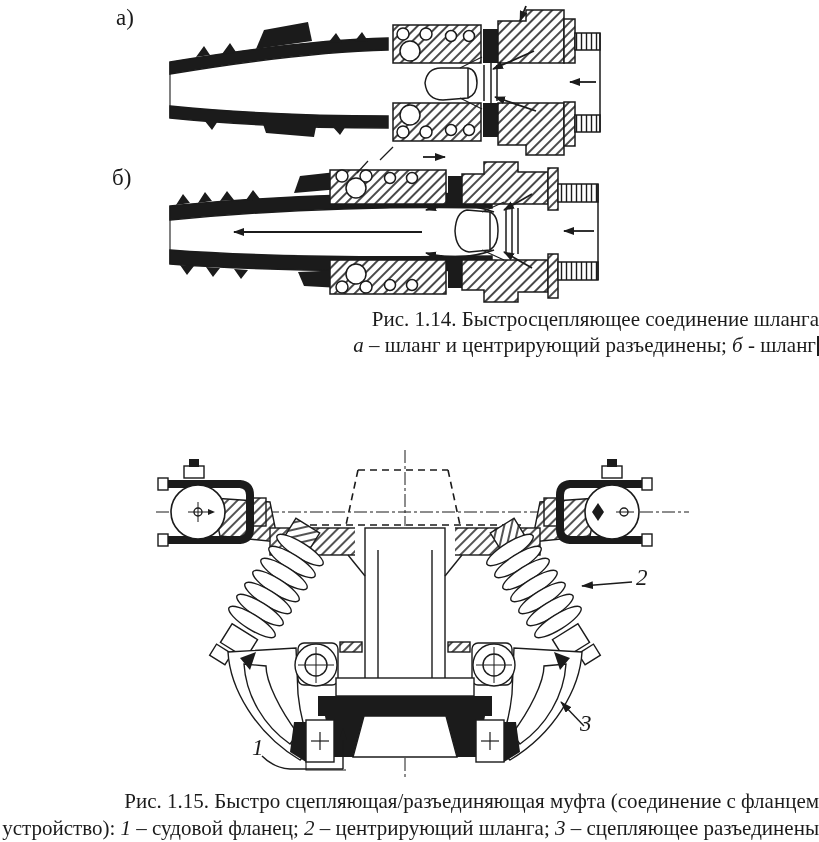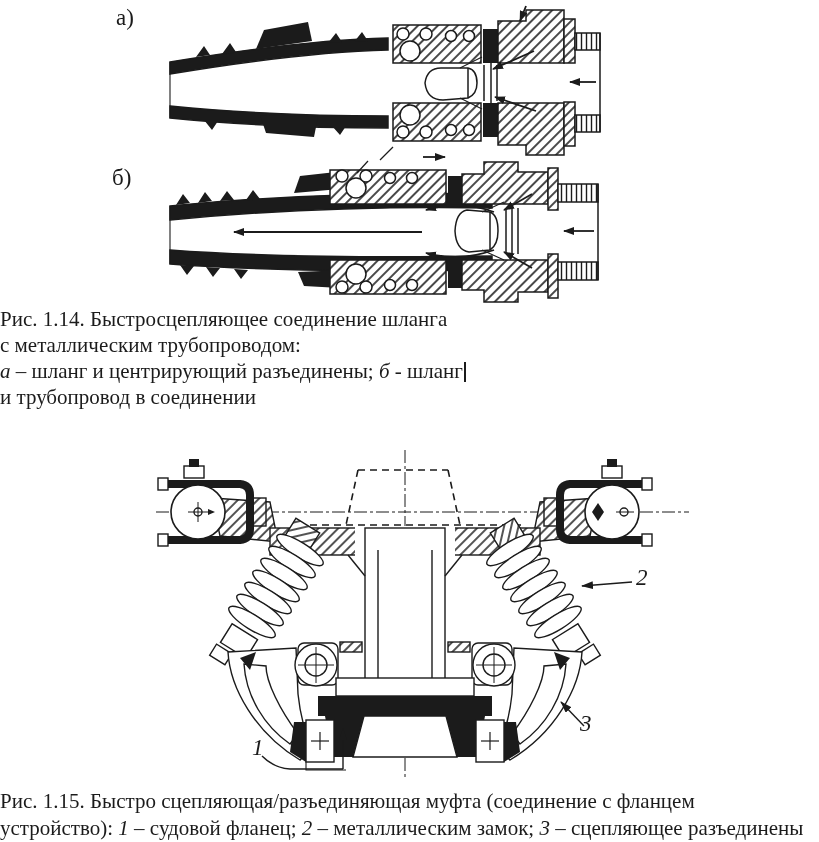--- a/index.html
+++ b/index.html
@@ -1,20 +1,20 @@
 <!DOCTYPE html>
 <html><head>
 <meta charset="utf-8">
 <style>
   html,body{margin:0;padding:0;background:#e8e8e8}
   #page{position:relative;width:819px;height:842px;background:#ffffff;overflow:hidden;
         font-family:"Liberation Serif","DejaVu Serif",serif;color:#1b1b1b}
   .partlabel{position:absolute;font-size:23px;line-height:23px}
   .callout{position:absolute;font-size:23px;font-style:italic;line-height:23px}
-  .cap{position:absolute;left:0;width:819px;text-align:left;font-size:21px;line-height:26px;white-space:nowrap}
+  .cap{position:absolute;left:0;width:819px;text-align:right;font-size:21px;line-height:26px;white-space:nowrap}
   .cap115{line-height:27px}
   .it{font-style:italic}
   .bar{display:inline-block;width:2px;height:20px;background:#1b1b1b;vertical-align:-4px;margin-left:1px}
   svg{position:absolute}
 </style>
 </head>
 <body>
 
 <div id="page">
 
@@ -154,23 +154,21 @@
         <line x1="372" y1="34" x2="344" y2="50" marker-end="url(#mB)"></line>
         <line x1="372" y1="108" x2="344" y2="92" marker-end="url(#mB)"></line>
         <line x1="434" y1="71" x2="404" y2="71" marker-end="url(#mB)"></line>
         <line x1="208" y1="1" x2="197" y2="13" stroke-width="1.2"></line>
       </g>
     </g>
   </svg>
 
   <div class="cap" style="top:306px">
     <div>Рис. 1.14. Быстросцепляющее соединение шланга</div>
-    <div>с металлическим трубопроводом:</div>
     <div><span class="it">а</span><span> – шланг и центрирующий разъединены; </span><span class="it">б</span><span> - шланг</span><span class="bar"></span></div>
-    <div>и трубопровод в соединении</div>
   </div>
 
   <svg style="left:150px;top:438px" width="545" height="347" viewBox="0 0 545 347">
     <defs>
       <pattern id="hC" patternUnits="userSpaceOnUse" width="7" height="7" patternTransform="rotate(45)">
         <rect width="7" height="7" fill="#ffffff"></rect>
         <line x1="1" y1="0" x2="1" y2="7" stroke="#1b1b1b" stroke-width="1.5"></line>
       </pattern>
       <marker id="mC" markerWidth="13" markerHeight="10" refX="11" refY="4" orient="auto" markerUnits="userSpaceOnUse">
         <path d="M0,0 L12,4 L0,8 Z" fill="#1b1b1b"></path>
@@ -307,16 +305,16 @@
       </g>
     </g>
   </svg>
 
   <div class="callout" style="left:252px;top:736px">1</div>
   <div class="callout" style="left:636px;top:566px">2</div>
   <div class="callout" style="left:580px;top:712px">3</div>
 
   <div class="cap cap115" style="top:788px">
     <div>Рис. 1.15. Быстро сцепляющая/разъединяющая муфта (соединение с фланцем</div>
-    <div><span>устройство): </span><span class="it">1</span><span> – судовой фланец; </span><span class="it">2</span><span> – металлическим замок; </span><span class="it">3</span><span> – сцепляющее разъединены</span></div>
+    <div><span>устройство): </span><span class="it">1</span><span> – судовой фланец; </span><span class="it">2</span><span> – центрирующий шланга; </span><span class="it">3</span><span> – сцепляющее разъединены</span></div>
   </div>
 
 </div>
 
 </body></html>

